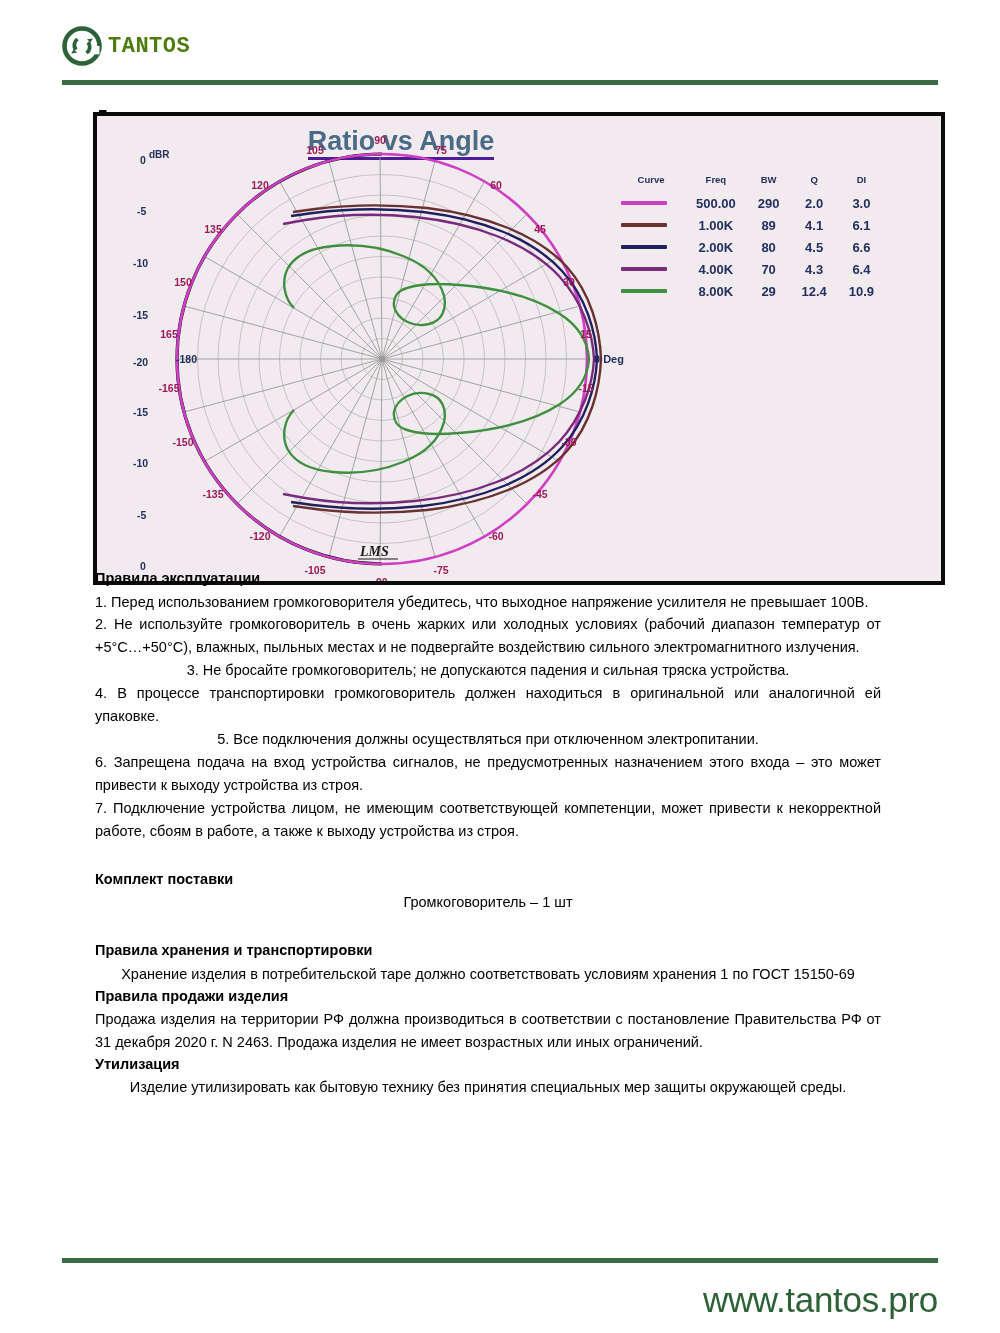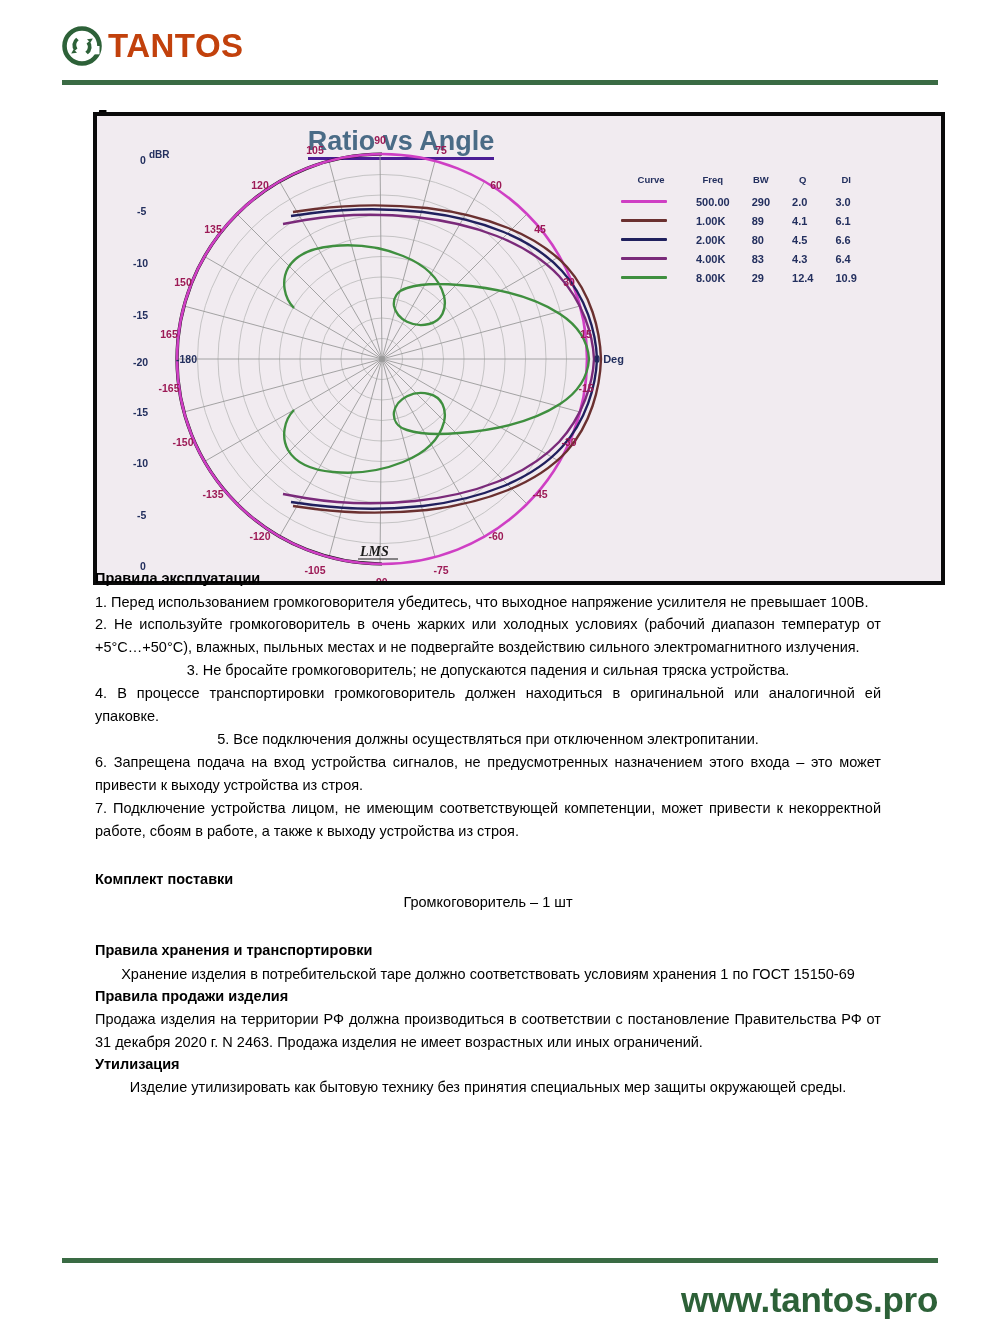--- a/index.html
+++ b/index.html
@@ -25,25 +25,25 @@
   }
   .logo-wrap {
     position: absolute;
     left: 62px; top: 26px;
     display: flex;
     align-items: center;
     gap: 6px;
   }
   .logo-mark { width: 40px; height: 40px; display:block; }
   .logo-text {
-    font-family: Liberation Sans, sans-serif;
-    font-weight: bold;
-    font-size: 33px;
+    font-family: Liberation Mono, monospace;
+    font-weight: bold;
+    font-size: 22px;
     letter-spacing: 0.5px;
-    color: #c2410c;
+    color: #4d7c0f;
   }
   .header-rule {
     position: absolute;
     left: 62px; top: 80px;
     width: 876px; height: 5px;
     background: #3a6b44;
   }
 
   
   .caption {
@@ -93,21 +93,22 @@
   .legend table { border-collapse: collapse; }
   .legend th {
     font-weight: bold;
     padding: 0 11px 7px 11px;
     text-align: center;
     font-size: 9.5px;
     color: #232f5e;
   }
   .legend td {
     padding: 3.5px 11px;
-    font-size: 11px;
+    text-align: center;
+    font-size: 13px;
     color: #232f5e;
     white-space: nowrap;
   }
   .legend td.swatch-cell { padding-left: 4px; padding-right: 18px; }
   .swatch { display: block; width: 46px; height: 3.5px; border-radius: 1px; }
 
   
   .body-text {
     position: absolute;
     left: 95px; top: 568px;
@@ -132,21 +133,21 @@
   .footer-rule {
     position: absolute;
     left: 62px; top: 1258px;
     width: 876px; height: 5px;
     background: #3a6b44;
   }
   .footer-url {
     position: absolute;
     right: 62px; top: 1280px;
     font-size: 35px;
-    font-weight: bold;
+    font-weight: normal;
     color: #2d6138;
     letter-spacing: -0.3px;
   }
 </style>
 </head>
 <body>
 
 <div class="header">
   <div class="logo-wrap">
     <svg class="logo-mark" viewBox="0 0 48 48">
@@ -367,21 +368,21 @@
             <td>2.00K</td>
             <td>80</td>
             <td>4.5</td>
             <td>6.6</td>
           </tr>
           <tr>
             <td class="swatch-cell">
                 <span class="swatch" id="sw3" style="background: rgb(122, 42, 122);"></span>
               </td>
             <td>4.00K</td>
-            <td>83</td>
+            <td>70</td>
             <td>4.3</td>
             <td>6.4</td>
           </tr>
           <tr>
             <td class="swatch-cell">
                 <span class="swatch" id="sw4" style="background: rgb(63, 143, 63);"></span>
               </td>
             <td>8.00K</td>
             <td>29</td>
             <td>12.4</td>

